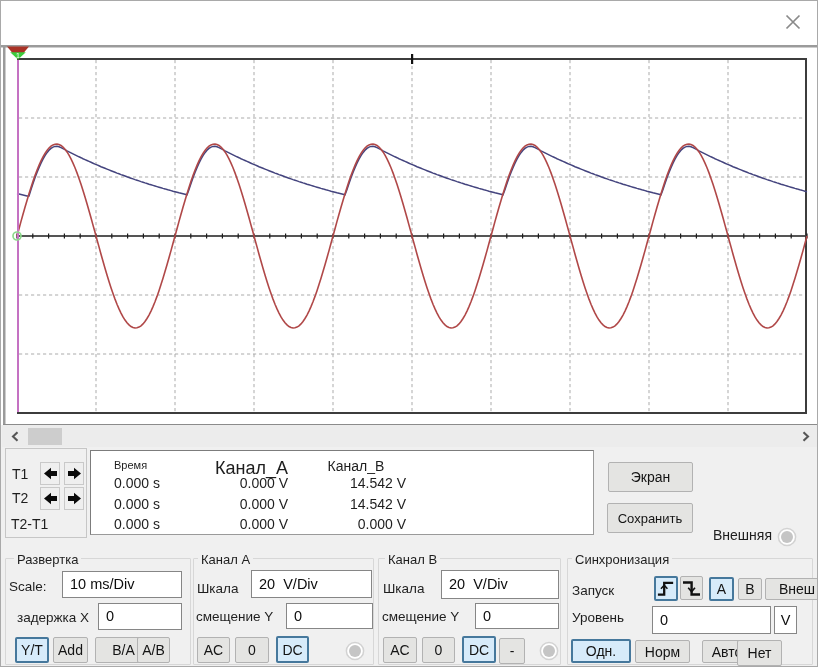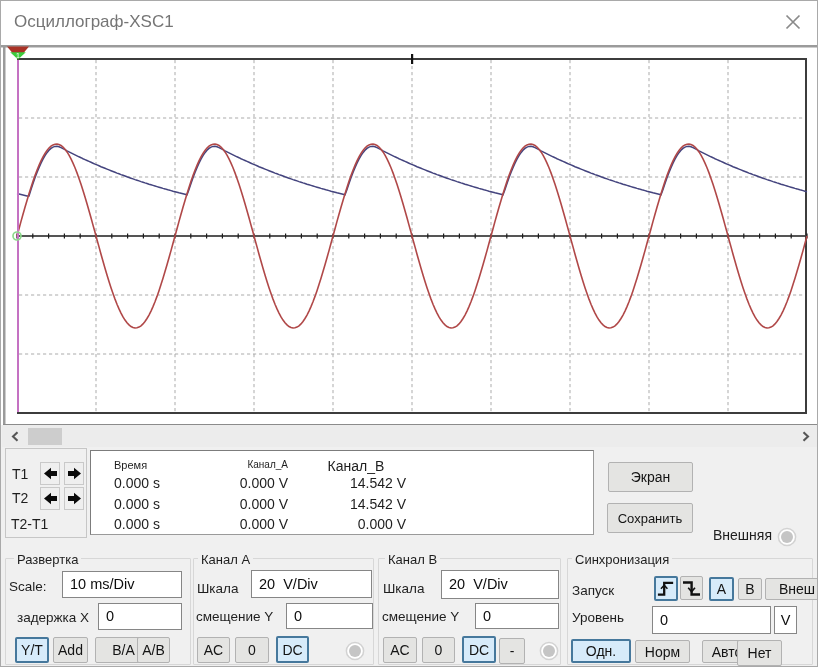--- a/index.html
+++ b/index.html
@@ -1,15 +1,14 @@
 <!DOCTYPE html>
 <html><head><meta charset="utf-8"><style>*{margin:0;padding:0;box-sizing:border-box}body{font-family:"Liberation Sans",sans-serif;background:#fff}#win{position:relative;width:818px;height:667px;background:#f0f0f0;border:1px solid #a9a9a9;overflow:hidden}.abs{position:absolute}.lb{position:absolute;font-size:13.5px;color:#1e1e1e;line-height:1.1;white-space:nowrap}.btn{position:absolute;background:#e4e4e2;border:1px solid #b2b2b2;border-radius:2px;display:flex;align-items:center;justify-content:center;font-size:14px;color:#141414;line-height:1}.sel{background:#d7ebfa;border:2px solid #46789c}.inp{position:absolute;background:#fff;border:1px solid #868686;display:flex;align-items:center;padding-left:7px;font-size:14.5px;color:#0c0c0c;line-height:1}.grp{position:absolute;border:1px solid #d7d7d7;border-radius:1px}.gt{position:absolute;font-size:13px;color:#1e1e1e;background:#f0f0f0;padding:0 3px;line-height:1.1}.arrbtn{position:absolute;width:20px;height:23px;background:#efefef;border:1px solid #c9c9c9;display:flex;align-items:center;justify-content:center}</style></head><body>
 <div id="win">
     <div class="abs" style="left:0;top:0;width:816px;height:44px;background:#fff"></div>
-    <div class="abs" style="left:13px;top:11px;font-size:17px;color:#757575">Осциллограф-XSC1</div>
     <svg class="abs" style="left:784px;top:13px" width="16" height="16" viewBox="0 0 16 16">
       <path d="M1.5,1.5 L14.5,14.5 M14.5,1.5 L1.5,14.5" stroke="#8a8a8a" stroke-width="1.7"></path>
     </svg>
     <svg style="position:absolute;left:0;top:0" width="818" height="424" viewBox="0 0 818 424">
       <rect x="0" y="44" width="818" height="380" fill="#ffffff"></rect>
       <rect x="0" y="44" width="818" height="2.5" fill="#9b9b9b"></rect>
       <rect x="2" y="44" width="2.5" height="379" fill="#9b9b9b"></rect>
       <rect x="2" y="423" width="816" height="1.9" fill="#8b8b8b"></rect>
       <rect x="17" y="58" width="788" height="354" fill="#ffffff" stroke="#3c3c3c" stroke-width="2"></rect>
       <line x1="95" y1="59" x2="95" y2="411" stroke="#ababab" stroke-width="1" stroke-dasharray="3.2,2.8"></line>
@@ -63,21 +62,21 @@
         <path d="M1,6.5 L8,0.8 L8,3.9 L14,3.9 L14,9.1 L8,9.1 L8,12.2 Z" fill="#0a0a0a"></path>
       </svg>
     </div>
     <div class="arrbtn" style="left:63px;top:486px">
       <svg width="15" height="13" viewBox="0 0 15 13" style="display:block">
         <path d="M14,6.5 L7,0.8 L7,3.9 L1,3.9 L1,9.1 L7,9.1 L7,12.2 Z" fill="#0a0a0a"></path>
       </svg>
     </div>
     <div class="abs" style="left:89px;top:449px;width:504px;height:85px;background:#fff;border:1px solid #9a9a9a;border-top-color:#7c7c7c;border-left-color:#7c7c7c"></div>
     <div class="lb" style="left:113px;top:457.5px;font-size:11px">Время</div>
-    <div class="lb" style="left:187px;top:457.5px;width:100px;text-align:right;font-size:10px">Канал_A</div>
+    <div class="lb" style="left:187px;top:457.5px;width:100px;text-align:right;font-size:18px">Канал_A</div>
     <div class="lb" style="left:305px;top:457.5px;width:100px;text-align:center;font-size:14px">Канал_B</div>
     <div class="lb" style="left:113px;top:474.5px;font-size:14px">0.000 s</div>
     <div class="lb" style="left:187px;top:474.5px;width:100px;text-align:right;font-size:14px">0.000 V</div>
     <div class="lb" style="left:305px;top:474.5px;width:100px;text-align:right;font-size:14px">14.542 V</div>
     <div class="lb" style="left:113px;top:495.5px;font-size:14px">0.000 s</div>
     <div class="lb" style="left:187px;top:495.5px;width:100px;text-align:right;font-size:14px">0.000 V</div>
     <div class="lb" style="left:305px;top:495.5px;width:100px;text-align:right;font-size:14px">14.542 V</div>
     <div class="lb" style="left:113px;top:516.2px;font-size:14px">0.000 s</div>
     <div class="lb" style="left:187px;top:516.2px;width:100px;text-align:right;font-size:14px">0.000 V</div>
     <div class="lb" style="left:305px;top:516.2px;width:100px;text-align:right;font-size:14px">0.000 V</div>

